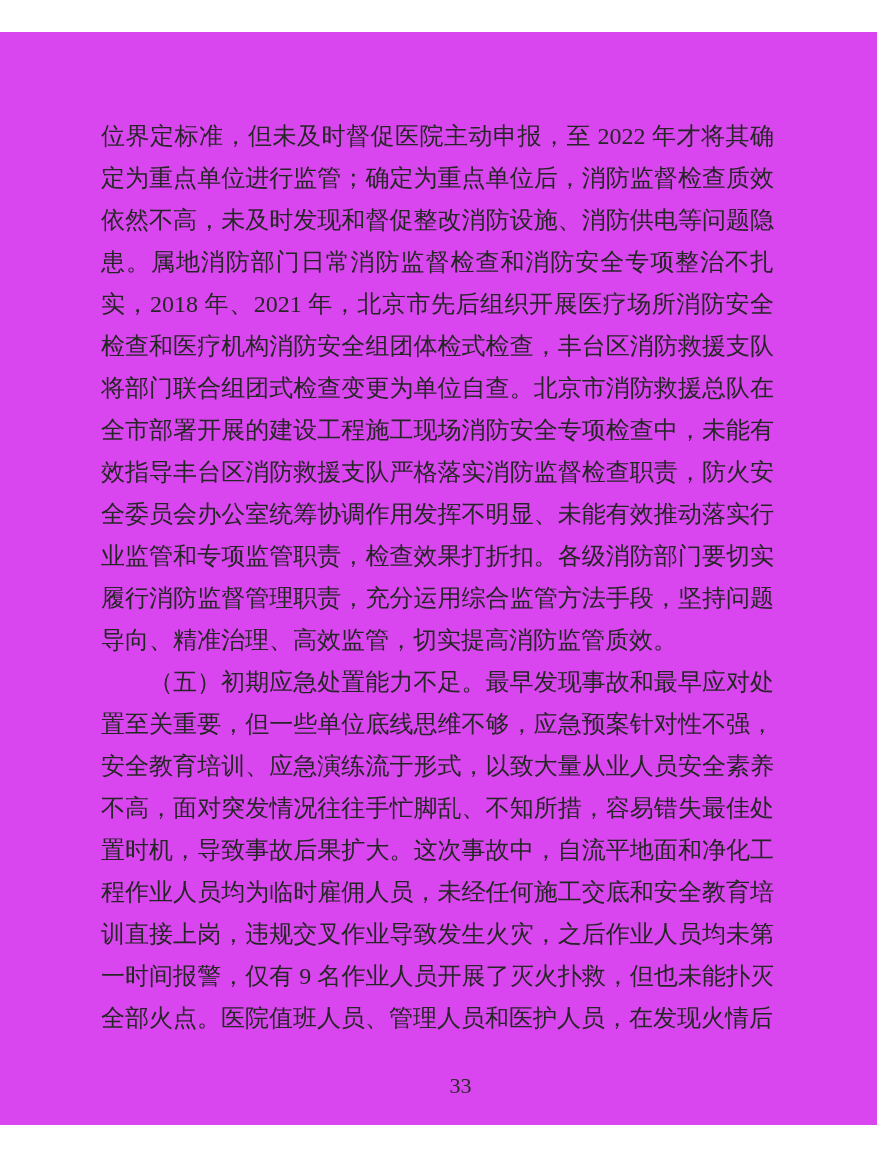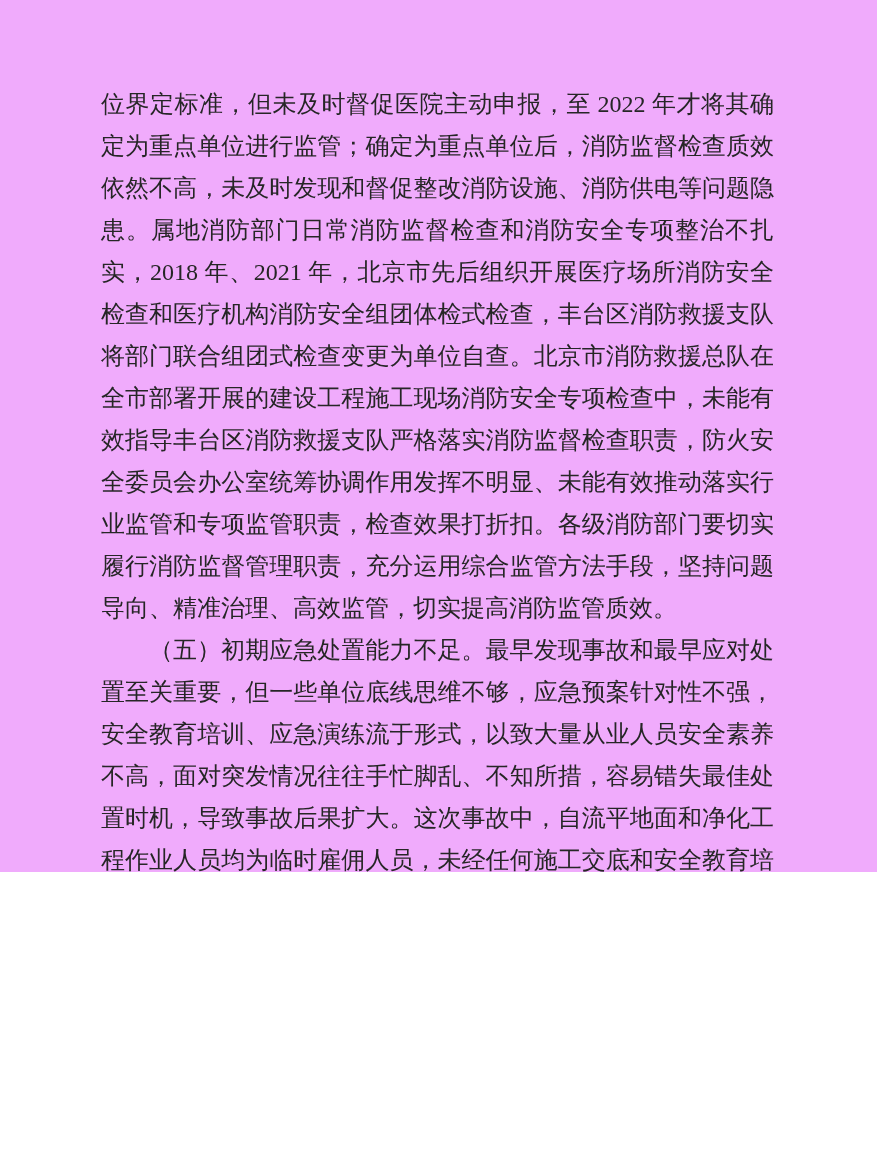--- a/index.html
+++ b/index.html
@@ -3,25 +3,26 @@
 <meta charset="utf-8">
 <style>
   html, body {
     margin: 0;
     padding: 0;
     background: #ffffff;
   }
   .page {
     position: relative;
     width: 877px;
-    height: 872px;
-    background: #f0abfc;
+    height: 1093px;
+    background: #d946ef;
     font-family: "Liberation Serif", "DejaVu Serif", serif;
     color: #262626;
     overflow: hidden;
+    margin-top: 32px;
   }
   .content {
     position: absolute;
     left: 101px;
     top: 83px;
     width: 673px;
     font-size: 24px;
     line-height: 42px;
     text-align: justify;
     text-justify: inter-character;
@@ -54,14 +55,15 @@
 <div class="page">
 
   <div class="content">
 
     <p>位界定标准，但未及时督促医院主动申报，至 2022 年才将其确定为重点单位进行监管；确定为重点单位后，消防监督检查质效依然不高，未及时发现和督促整改消防设施、消防供电等问题隐患。属地消防部门日常消防监督检查和消防安全专项整治不扎实，2018 年、2021 年，北京市先后组织开展医疗场所消防安全检查和医疗机构消防安全组团体检式检查，丰台区消防救援支队将部门联合组团式检查变更为单位自查。北京市消防救援总队在全市部署开展的建设工程施工现场消防安全专项检查中，未能有效指导丰台区消防救援支队严格落实消防监督检查职责，防火安全委员会办公室统筹协调作用发挥不明显、未能有效推动落实行业监管和专项监管职责，检查效果打折扣。各级消防部门要切实履行消防监督管理职责，充分运用综合监管方法手段，坚持问题导向、精准治理、高效监管，切实提高消防监管质效。</p>
 
     <p class="para-indent"><span class="subheading">（五）初期应急处置能力不足。</span><span>最早发现事故和最早应对处置至关重要，但一些单位底线思维不够，应急预案针对性不强，安全教育培训、应急演练流于形式，以致大量从业人员安全素养不高，面对突发情况往往手忙脚乱、不知所措，容易错失最佳处置时机，导致事故后果扩大。这次事故中，自流平地面和净化工程作业人员均为临时雇佣人员，未经任何施工交底和安全教育培训直接上岗，违规交叉作业导致发生火灾，之后作业人员均未第一时间报警，仅有 9 名作业人员开展了灭火扑救，但也未能扑灭全部火点。医院值班人员、管理人员和医护人员，在发现火情后</span></p>
 
   </div>
 
+  <div class="page-number">33</div>
 
 </div>
 
 </body></html>

